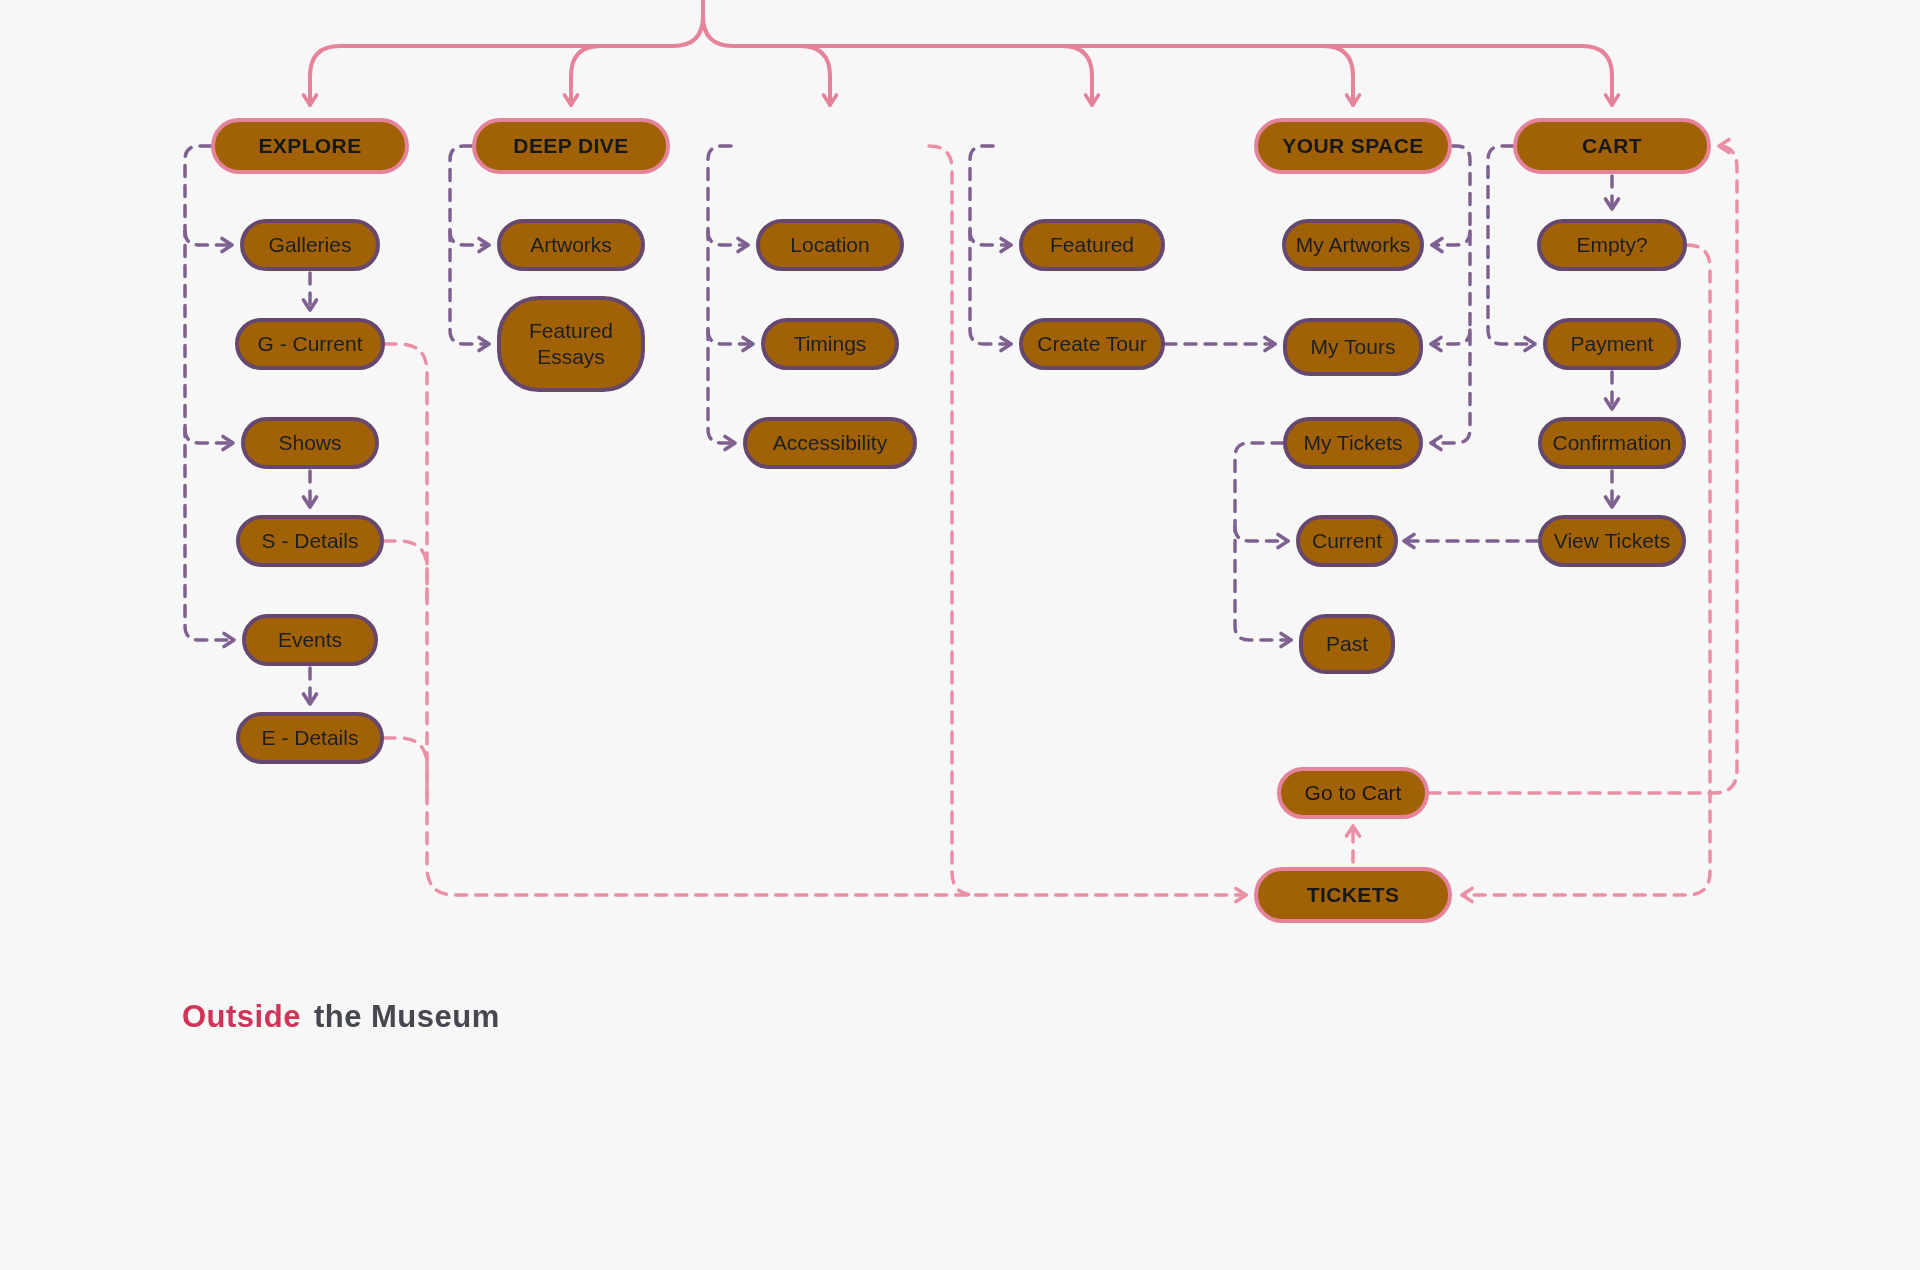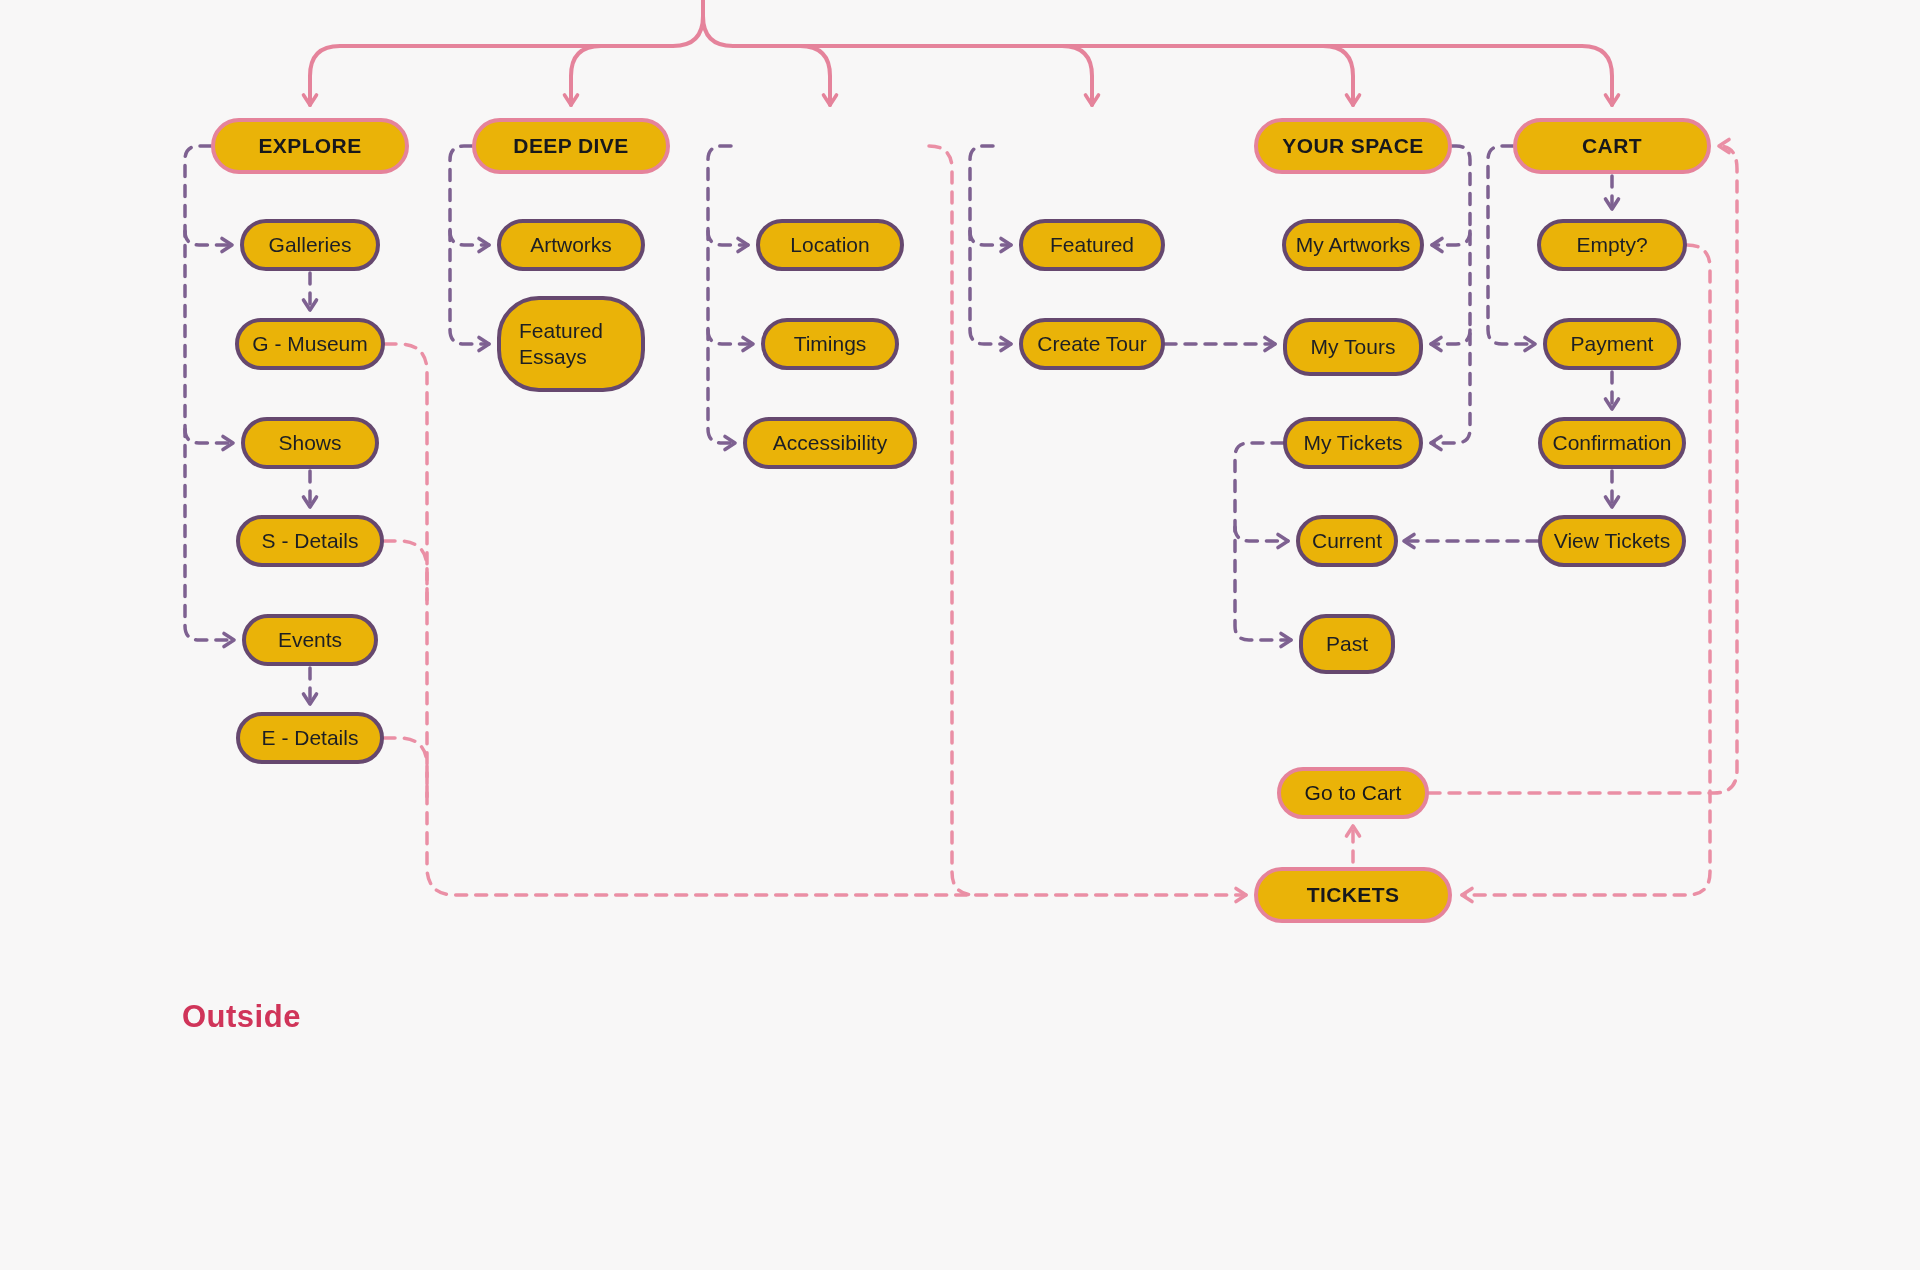--- a/index.html
+++ b/index.html
@@ -7,22 +7,23 @@
     width:1920px;height:1270px;
     background:#f8f7f7;
     font-family:"Liberation Sans", sans-serif;
     position:relative;
     overflow:hidden;
   }
   .canvas{position:absolute;left:0;top:0;width:1920px;height:1270px;}
   svg.wires{position:absolute;left:0;top:0;z-index:1;}
   .node{
     position:absolute;z-index:2;
-    background:#eab308;
+    background:#a16207;
     display:flex;align-items:center;justify-content:center;
+    text-align:center;
     box-sizing:border-box;
     color:#1d1f24;
     font-size:21px;
     line-height:1.25;
     border-radius:28px;
   }
   .node.primary{
     border:4px solid #e5839b;
     font-weight:700;
     letter-spacing:.4px;
@@ -106,21 +107,21 @@
       <path d="M1235,527 Q1235,541 1249,541 L1288,541" marker-end="url(#chevU)"></path>
     </g>
   </svg>
 
   <div class="node primary" style="left:211px;top:118px;width:198px;height:56px">EXPLORE</div>
   <div class="node primary" style="left:472px;top:118px;width:198px;height:56px">DEEP DIVE</div>
   <div class="node primary" style="left:1254px;top:118px;width:198px;height:56px">YOUR SPACE</div>
   <div class="node primary" style="left:1513px;top:118px;width:198px;height:56px">CART</div>
 
   <div class="node child" style="left:240px;top:219px;width:140px;height:52px">Galleries</div>
-  <div class="node child" style="left:235px;top:318px;width:150px;height:52px">G - Museum</div>
+  <div class="node child" style="left:235px;top:318px;width:150px;height:52px">G - Current</div>
   <div class="node child" style="left:241px;top:417px;width:138px;height:52px">Shows</div>
   <div class="node child" style="left:236px;top:515px;width:148px;height:52px">S - Details</div>
   <div class="node child" style="left:242px;top:614px;width:136px;height:52px">Events</div>
   <div class="node child" style="left:236px;top:712px;width:148px;height:52px">E - Details</div>
 
   <div class="node child" style="left:497px;top:219px;width:148px;height:52px">Artworks</div>
   <div class="node child tall" style="left:497px;top:296px;width:148px;height:96px;padding:0 18px">Featured Essays</div>
 
   <div class="node child" style="left:756px;top:219px;width:148px;height:52px">Location</div>
   <div class="node child" style="left:761px;top:318px;width:138px;height:52px">Timings</div>
@@ -138,15 +139,16 @@
   <div class="node child" style="left:1537px;top:219px;width:150px;height:52px">Empty?</div>
   <div class="node child" style="left:1543px;top:318px;width:138px;height:52px">Payment</div>
   <div class="node child" style="left:1538px;top:417px;width:148px;height:52px">Confirmation</div>
   <div class="node child" style="left:1538px;top:515px;width:148px;height:52px">View Tickets</div>
 
   <div class="node primary" style="left:1277px;top:767px;width:152px;height:52px;font-weight:400;letter-spacing:0">Go to Cart</div>
   <div class="node primary" style="left:1254px;top:867px;width:198px;height:56px">TICKETS</div>
 
   <div class="heading">
     <span class="accent">Outside</span>
+    <span class="rest">the Museum</span>
   </div>
 
 </div>
 
 </body></html>

